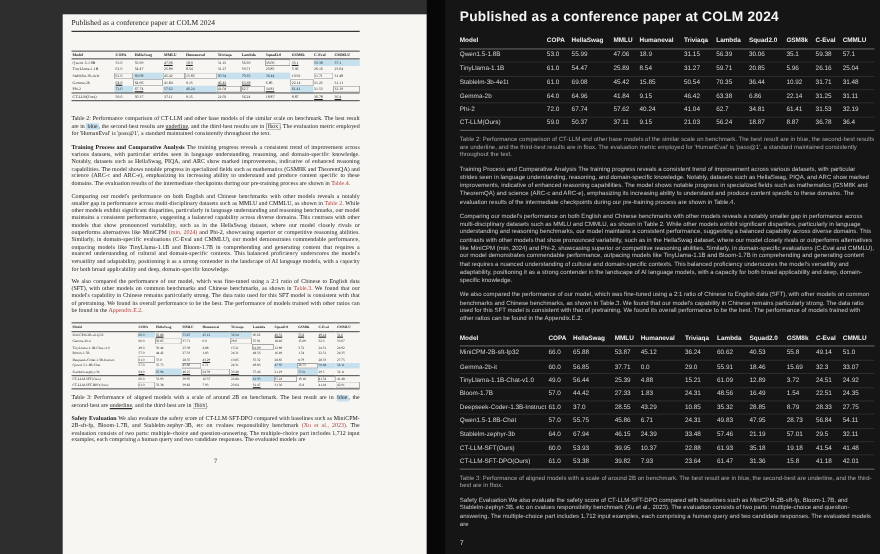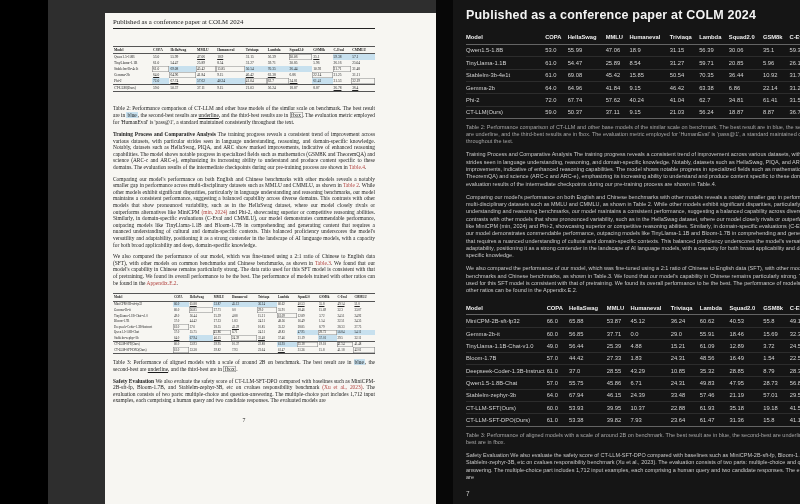--- a/index.html
+++ b/index.html
@@ -1,19 +1,19 @@
 <!DOCTYPE html>
 <html><head>
 <meta charset="utf-8">
 <style>
   * { margin:0; padding:0; box-sizing:border-box; }
   body { width:800px; height:504px; overflow:hidden; background:#000; }
 
   .screen { width:800px; height:504px; display:flex; overflow:hidden; background:#000;
-            font-family:"Liberation Sans", sans-serif;padding-left:48px; }
+            font-family:"Liberation Sans", sans-serif; }
 
   
   .viewer-light { position:relative; width:405px; height:504px; background:#2e2e2e; flex:0 0 405px; }
   .page-light { position:absolute; left:57px; top:13px; width:331px; height:491px;
                 background:#f7f6f2; overflow:hidden;
                 font-family:"Liberation Serif", serif; color:#171717; }
   .gutter { position:absolute; right:0; top:0; width:17px; height:504px; background:#070707; }
   .lp-content { padding:5px 61px 0 8px; }
   .lp-header { font-size:6.8px; color:#1c1c1c; padding-bottom:3px; border-bottom:0.9px solid #222; }
   .lp-table { width:100%; border-collapse:collapse; font-size:3.5px; color:#222;

